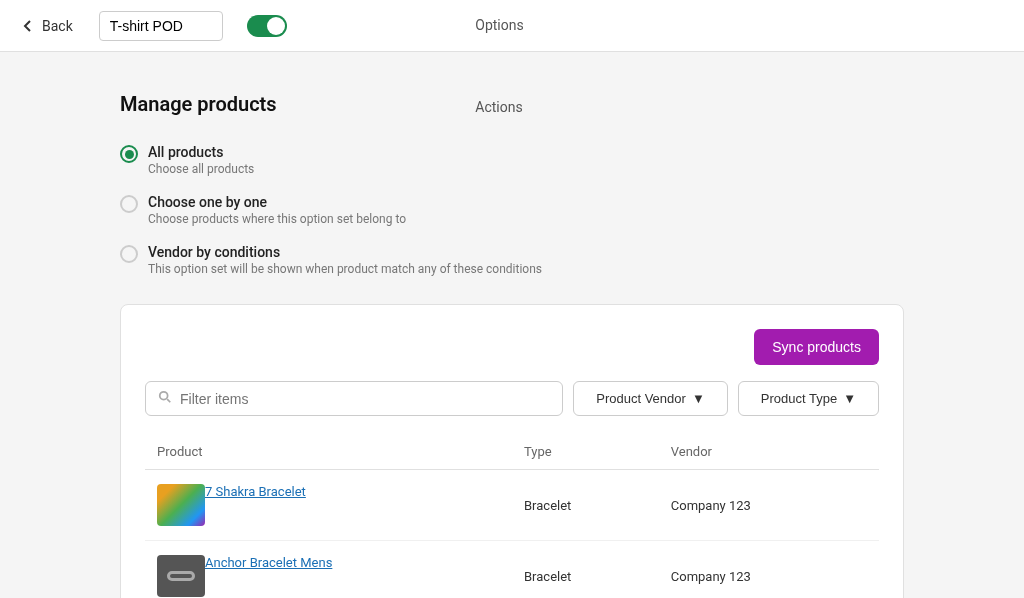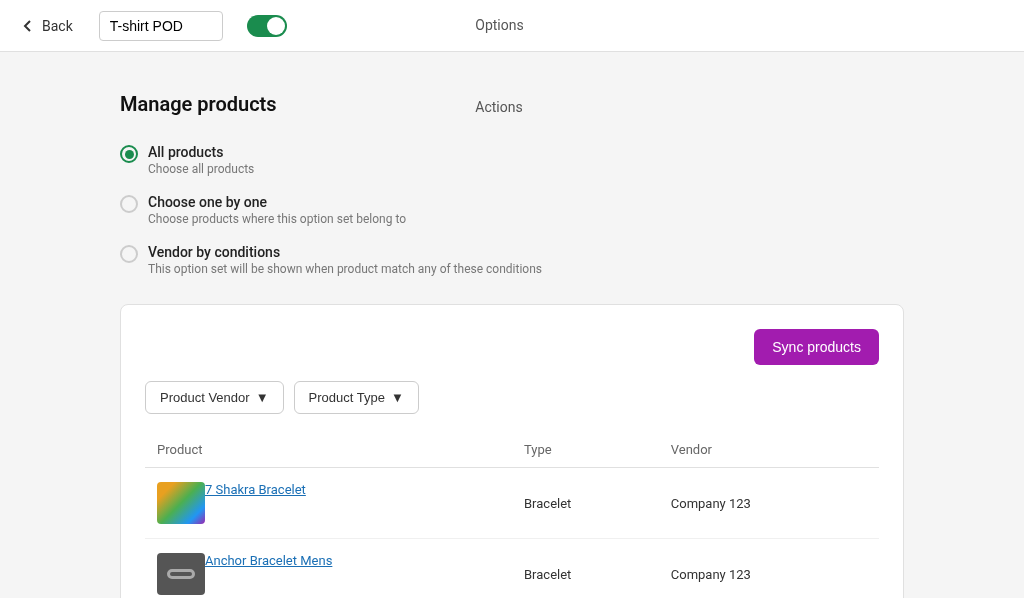--- a/index.html
+++ b/index.html
@@ -180,21 +180,21 @@
       border: none;
       outline: none;
       font-size: 14px;
       color: #555;
       flex: 1;
     }
     .search-icon { color: #aaa; }
     .filter-btn {
       border: 1px solid #ccc;
       border-radius: 6px;
-      padding: 8px 14px;
+      padding: 8px 22px;
       font-size: 13px;
       color: #333;
       background: #fff;
       cursor: pointer;
       display: flex;
       align-items: center;
       gap: 6px;
       white-space: nowrap;
     }
 
@@ -285,20 +285,29 @@
     </div>
 
   </div>
 
   <div class="products-panel">
     <div class="panel-toolbar">
       <button class="sync-btn">Sync products</button>
     </div>
 
     <div class="filter-row">
+      <div class="search-box">
+        <span class="search-icon">
+          <svg width="14" height="14" viewBox="0 0 16 16" fill="none" stroke="#aaa" stroke-width="2">
+            <circle cx="6.5" cy="6.5" r="4.5"></circle>
+            <line x1="10.5" y1="10.5" x2="14" y2="14"></line>
+          </svg>
+        </span>
+        <input type="text" placeholder="Filter items" style="">
+      </div>
       <button class="filter-btn">
         <span>Product Vendor</span>
         <span>▼</span>
       </button>
       <button class="filter-btn">
         <span>Product Type</span>
         <span>▼</span>
       </button>
     </div>
 

